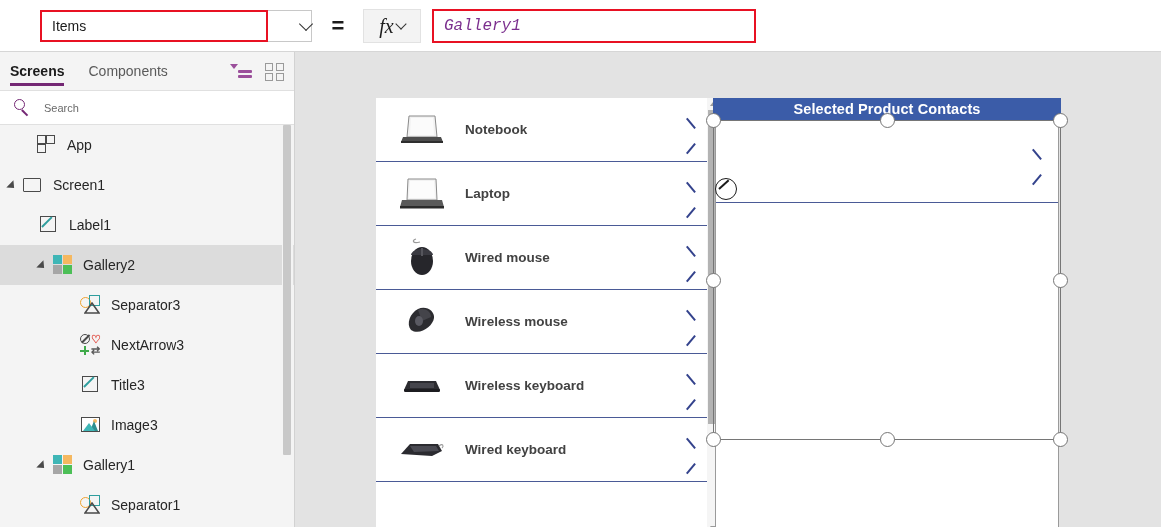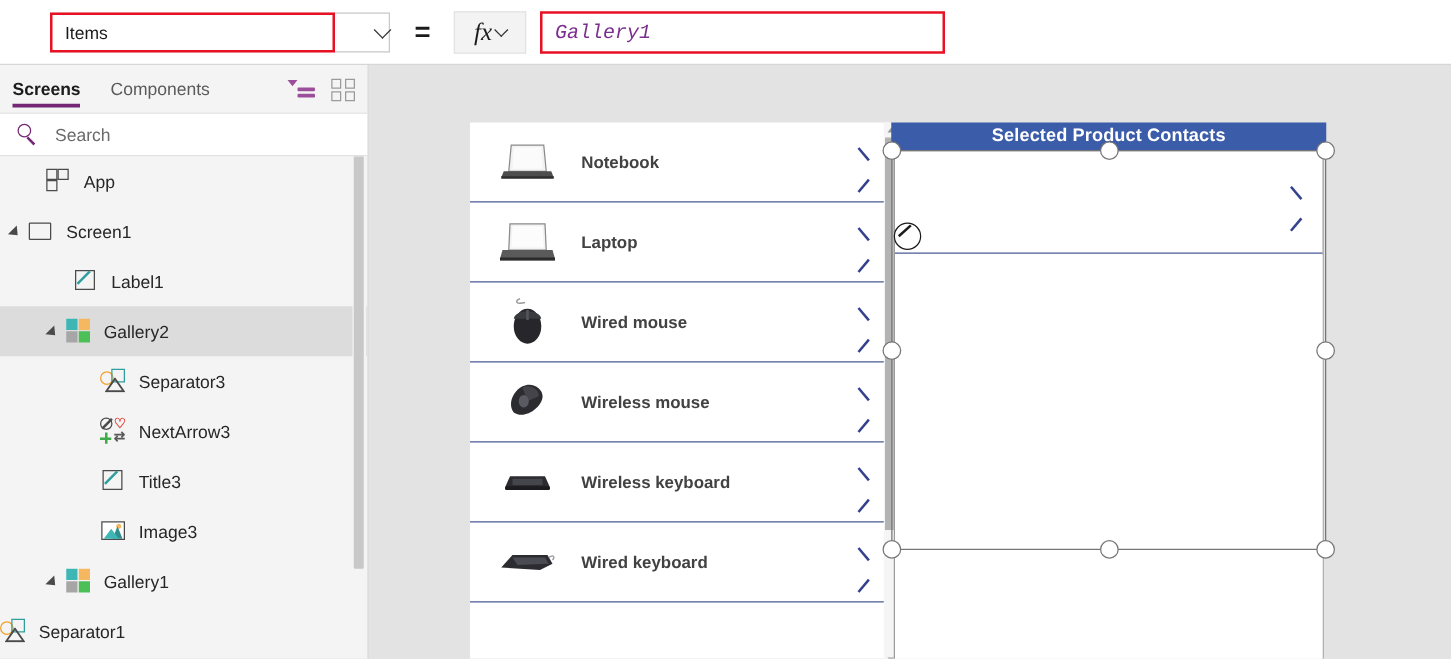--- a/index.html
+++ b/index.html
@@ -98,21 +98,21 @@
 
   #search-row{
     position:relative;height:33px;background:#fff;border-top:1px solid #e0e0e0;
     border-bottom:1px solid #e0e0e0;display:flex;align-items:center;
   }
   #search-icon{margin-left:14px;width:18px;height:18px;position:relative;}
   #search-icon .ring{position:absolute;left:0;top:0;width:11px;height:11px;border:1.6px solid #742774;border-radius:50%;box-sizing:border-box;}
   #search-icon .stem{position:absolute;left:8px;top:10px;width:8px;height:1.6px;background:#742774;transform:rotate(45deg);transform-origin:left center;}
   #search-input{
     margin-left:10px;border:0;outline:0;background:transparent;
-    font-family:"Liberation Sans",sans-serif;font-size:14px;color:#6a6a6a;width:220px;
+    font-family:"Liberation Sans",sans-serif;font-size:11px;color:#6a6a6a;width:220px;
   }
   #search-input::placeholder{color:#6a6a6a;}
 
   #tree-list{position:relative;height:395px;overflow:hidden;}
   .tnode{
     position:relative;height:40px;display:flex;align-items:center;cursor:pointer;
     font-size:14px;color:#262626;
   }
   .tnode.sel{background:#dcdcdc;}
   .tnode .twist{
@@ -311,21 +311,21 @@
     </div>
 
     <div class="tnode" style="padding-left:8px">
       <span class="twist open"></span>
       <span class="ticon ic-screen">
           <b></b>
         </span>
       <span>Screen1</span>
     </div>
 
-    <div class="tnode" style="padding-left:58px">
+    <div class="tnode" style="padding-left:38px">
       <span class="ticon ic-label">
           <b class="box"></b>
           <b class="pen"></b>
         </span>
       <span>Label1</span>
     </div>
 
     <div class="tnode sel" style="padding-left:38px">
       <span class="twist open"></span>
       <span class="ticon ic-gal">
@@ -382,21 +382,21 @@
       <span class="twist open"></span>
       <span class="ticon ic-gal">
           <b></b>
           <b></b>
           <b></b>
           <b></b>
         </span>
       <span>Gallery1</span>
     </div>
 
-    <div class="tnode" style="">
+    <div class="tnode" style="padding-left:80px">
       <span class="ticon ic-sep">
         <b class="c"></b>
           <b class="sq"></b>
         <svg width="16" height="12" viewBox="0 0 16 12">
             <polygon points="8,1 15,11 1,11" fill="none" stroke="#4a4a4a" stroke-width="1.5"></polygon>
           </svg>
       </span>
       <span>Separator1</span>
     </div>
 

